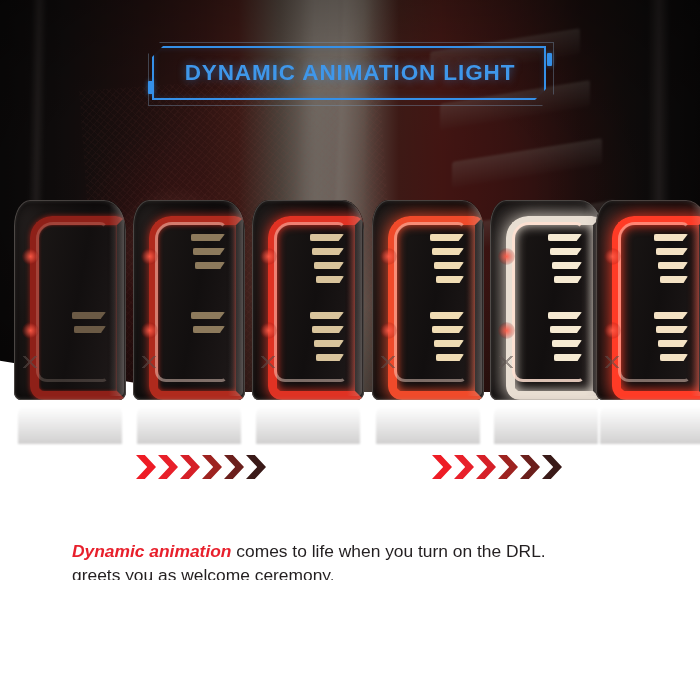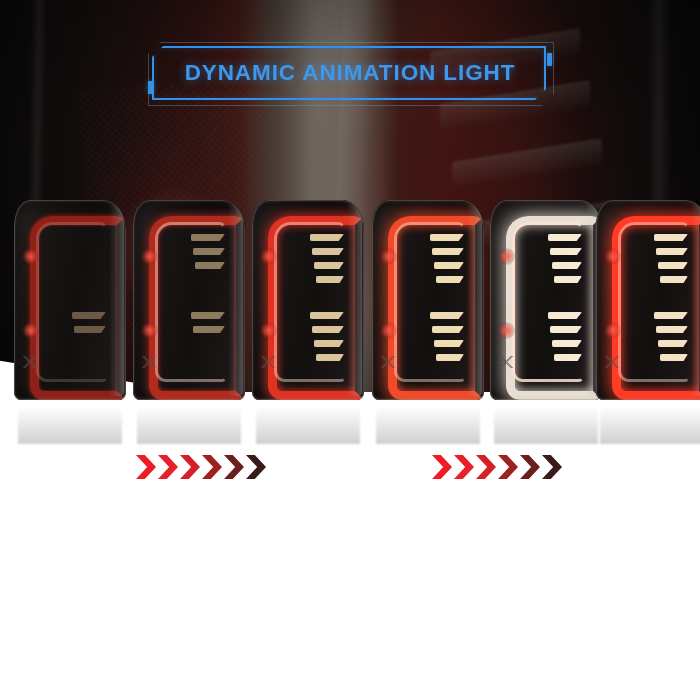--- a/index.html
+++ b/index.html
@@ -323,15 +323,17 @@
   <div class="chevrow" id="chevrow-2" style="left:432px;">
       <span class="chev" style="background: rgb(238, 28, 37);"></span>
       <span class="chev" style="background: rgb(232, 32, 42);"></span>
       <span class="chev" style="background: rgb(214, 32, 40);"></span>
       <span class="chev" style="background: rgb(158, 35, 32);"></span>
       <span class="chev" style="background: rgb(107, 31, 28);"></span>
       <span class="chev" style="background: rgb(58, 26, 24);"></span>
     </div>
 
   <div class="caption">
+    <div><span class="hl">Dynamic animation</span><span> comes to life when you turn on the DRL.</span></div>
+    <div>greets you as welcome ceremony.</div>
   </div>
 
 </div>
 
 </body></html>

